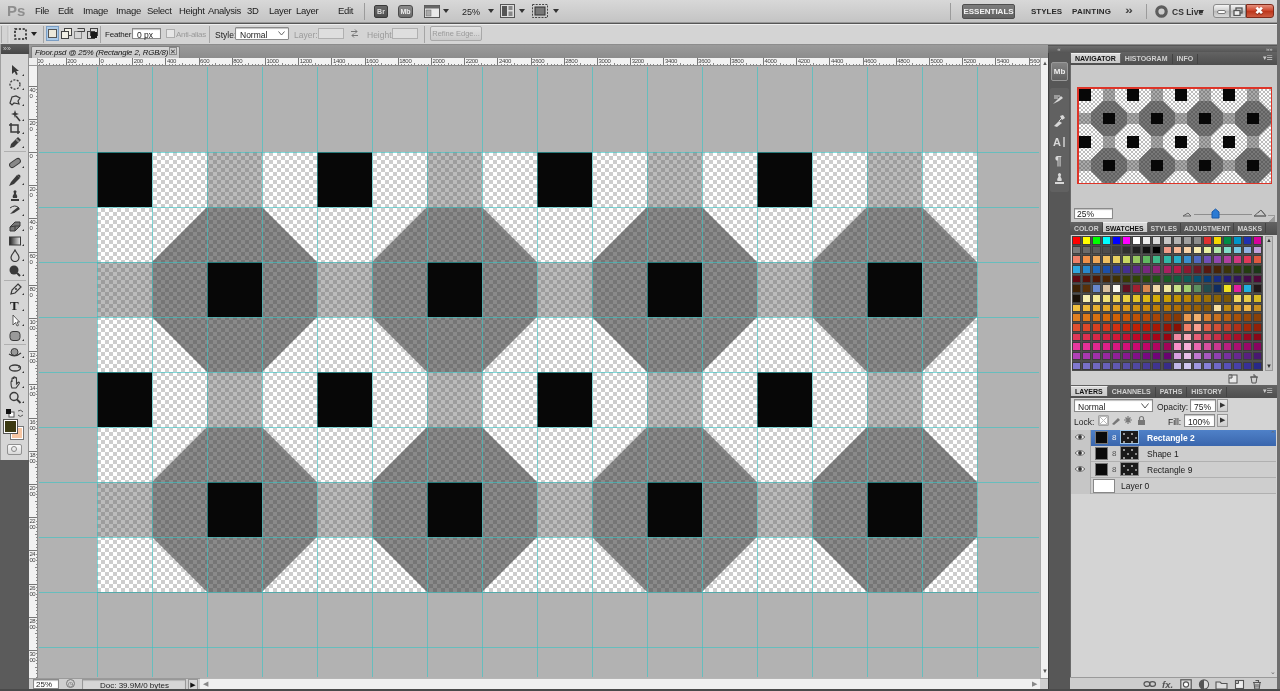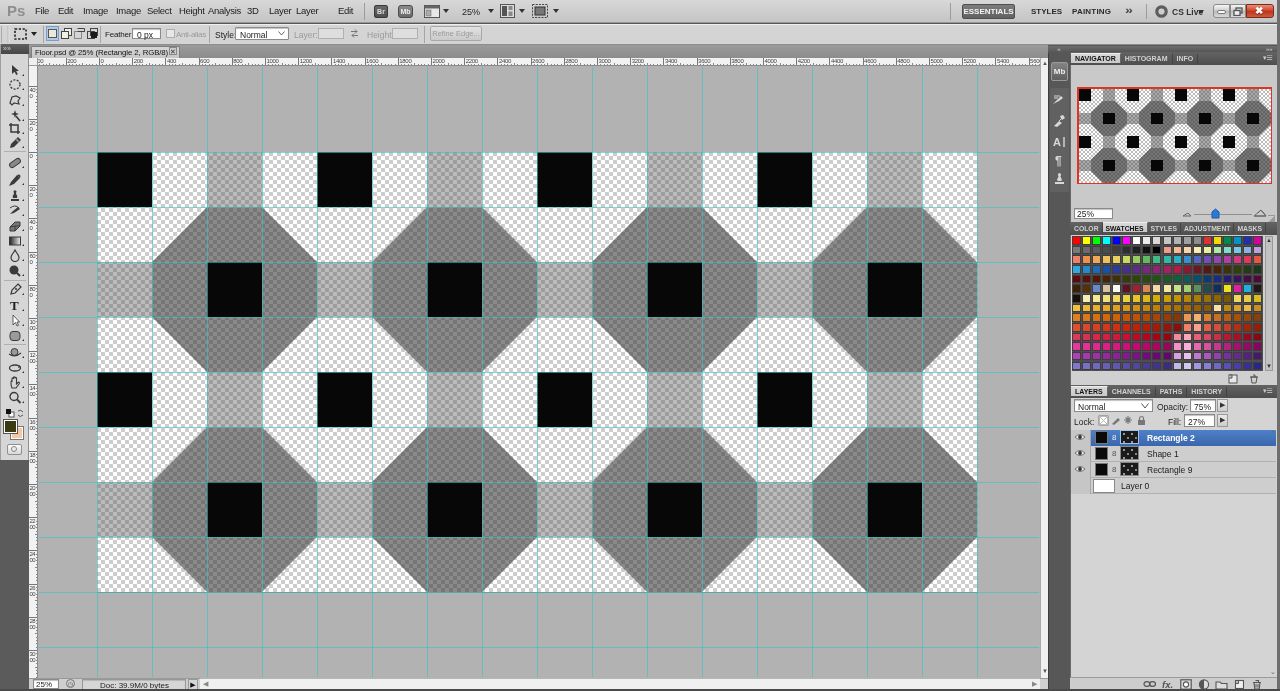--- a/index.html
+++ b/index.html
@@ -254,21 +254,21 @@
     <rect x="4" y="3" width="5" height="5" fill="#fff" stroke="#555"></rect>
     <rect x="1" y="0" width="5" height="5" fill="#111"></rect>
     <path d="M13 2 q3 -2 5 1 M18 6 q-3 3 -5 0" fill="none" stroke="#555"></path>
   </svg>
 <div style="position:absolute;left:11px;top:427px;width:12px;height:12px;background:#f7c6a2;border:1px solid #fff;box-shadow:0 0 0 1px #777;"></div>
 <div style="position:absolute;left:4px;top:420px;width:13px;height:13px;background:#3c3a12;border:1px solid #fff;box-shadow:0 0 0 1px #555;"></div>
 <div style="position:absolute;left:7px;top:444px;width:15px;height:11px;background:linear-gradient(#fafafa,#d8d8d8);border:1px solid #909090;border-radius:2px;"></div>
 <div class="abs" style="left:11px;top:446px;width:6px;height:6px;border:1.5px solid #888;border-radius:50%;"></div>
 <div style="position:absolute;left:29px;top:45px;width:1019px;height:13px;background:linear-gradient(#9b9b9b,#8c8c8c);"></div>
 <div style="position:absolute;left:31px;top:46px;width:149px;height:12px;background:linear-gradient(#d6d6d6,#c6c6c6);border:1px solid #7e7e7e;border-bottom:none;border-radius:2px 2px 0 0;"></div>
-<div class="abs" style="left:35px;top:48px;font-size:7.8px;color:#111;letter-spacing:-0.1px;">Floor.psd @ 25% (Rectangle 2, RGB/8)</div>
+<div class="abs" style="left:35px;top:48px;font-size:7.8px;color:#111;letter-spacing:-0.1px;font-style:italic;">Floor.psd @ 25% (Rectangle 2, RGB/8)</div>
 <div class="abs" style="left:169px;top:47px;width:8px;height:8px;border:1px solid #888;background:#ccc;font-size:7px;line-height:8px;text-align:center;color:#333;">✕</div>
 <div style="position:absolute;left:29px;top:58px;width:9px;height:8px;background:#efefef;border-right:1px solid #999;border-bottom:1px solid #999;"></div>
 <div class="abs" style="left:38px;top:58px;width:1002px;height:8px;background:#f2f2f2;border-bottom:1px solid #8a8a8a;overflow:hidden;">
     <div style="position:absolute;left:-3.9px;top:-0.5px;font-size:6px;color:#444;letter-spacing:-0.3px;">400</div>
     <div style="position:absolute;left:1.2px;top:6px;width:1px;height:2px;background:#888;"></div>
     <div style="position:absolute;left:4.6px;top:6px;width:1px;height:2px;background:#888;"></div>
     <div style="position:absolute;left:7.9px;top:6px;width:1px;height:2px;background:#888;"></div>
     <div style="position:absolute;left:11.2px;top:5px;width:1px;height:3px;background:#888;"></div>
     <div style="position:absolute;left:14.5px;top:6px;width:1px;height:2px;background:#888;"></div>
     <div style="position:absolute;left:17.8px;top:6px;width:1px;height:2px;background:#888;"></div>
@@ -1269,21 +1269,21 @@
 <svg class="abs" style="left:1098px;top:415px;" width="48" height="11" viewBox="0 0 48 11">
 <rect x="1" y="1" width="9" height="9" fill="#fff" stroke="#777"></rect>
     <path d="M1 1 l9 9 M10 1 l-9 9" stroke="#bbb"></path>
 <path d="M14 9 L20 3 l2 2 L16 10 Z" fill="#777"></path>
 <path d="M30 1 v8 m-4 -4 h8 m-6.5 -2.5 l5 5 m0 -5 l-5 5" stroke="#777" stroke-width="1.2"></path>
 <rect x="40" y="5" width="7" height="5" fill="#777"></rect>
     <path d="M41.5 5 v-1.5 a2 2 0 0 1 4 0 V5" fill="none" stroke="#777" stroke-width="1.2"></path>
   </svg>
 <div class="abs" style="left:1168px;top:416.5px;font-size:8.5px;color:#222;">Fill:</div>
 <div class="abs inset" style="position:absolute;left:1184px;top:414px;width:31px;height:13px;"></div>
-<div class="abs" style="left:1188px;top:416.5px;font-size:8.5px;color:#222;">27%</div>
+<div class="abs" style="left:1188px;top:416.5px;font-size:8.5px;color:#222;">100%</div>
 <div style="position:absolute;left:1217px;top:414px;width:11px;height:13px;background:linear-gradient(#e8e8e8,#cdcdcd);border:1px solid #999;"></div>
 <div class="abs" style="left:1220px;top:416px;font-size:7px;color:#333;">▶</div>
 <div style="position:absolute;left:1071px;top:429.5px;width:205px;height:16px;background:linear-gradient(#4f81c8,#3a66ad);"></div>
 <div style="position:absolute;left:1071px;top:429.5px;width:20px;height:16px;background:#c6c6c6;border-right:1px solid #a8a8a8;"></div>
 <svg class="abs" style="left:1074px;top:433.0px;" width="12" height="8" viewBox="0 0 12 8">
 <path d="M1 4 Q6 -1 11 4 Q6 9 1 4 Z" fill="#eee" stroke="#444" stroke-width="0.7"></path>
 <circle cx="6" cy="4" r="1.9" fill="#333"></circle>
   </svg>
 <div style="position:absolute;left:1095px;top:431.0px;width:13px;height:13px;background:#0a0a0a;border:1px solid #777;"></div>
 <div class="abs" style="left:1112px;top:433.0px;font-size:8px;color:#eee;">8</div>

